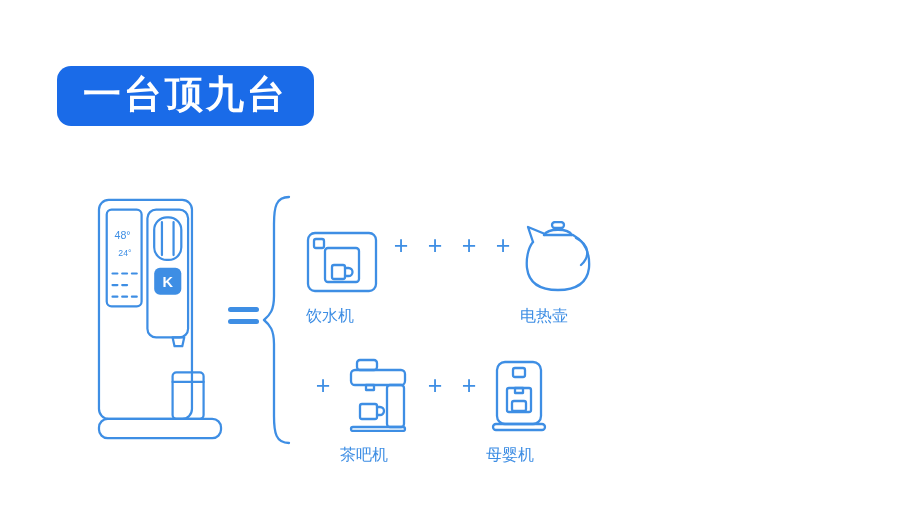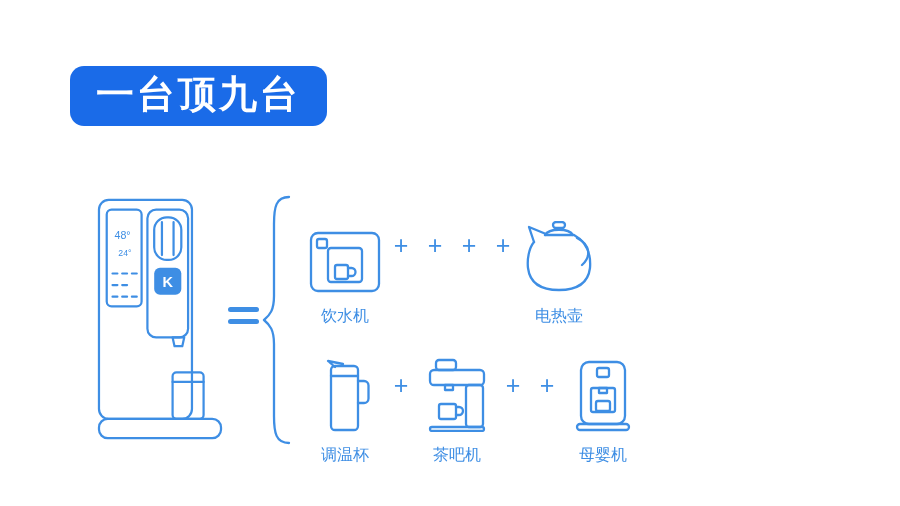--- a/index.html
+++ b/index.html
@@ -1,33 +1,33 @@
 <!DOCTYPE html>
 <html style="--accent: #3E8EE4; --badge-bg: #1A6BE8; --badge-text: #FFFFFF;"><head>
 <meta charset="utf-8">
 <style>
   html,body{margin:0;padding:0;background:#fff;}
   .stage{
     position:relative;width:900px;height:506px;background:#ffffff;overflow:hidden;
     font-family:"Liberation Sans",sans-serif;color:var(--accent,#3E8EE4);
   }
   .badge{
-    position:absolute;left:70px;top:66px;
+    position:absolute;left:57px;top:66px;
     background:var(--badge-bg,#1A6BE8);color:var(--badge-text,#ffffff);
     font-size:38px;font-weight:800;letter-spacing:3px;
     padding:8px 26px 10px 26px;border-radius:14px;line-height:1.1;
   }
   .machine{position:absolute;left:97px;top:196px;}
   .equals{position:absolute;left:228px;top:307px;display:flex;flex-direction:column;gap:7px;}
   .equals .bar{width:31px;height:5px;border-radius:3px;background:var(--accent,#3E8EE4);}
   .brace{position:absolute;left:261px;top:194px;}
   .row{position:absolute;display:flex;align-items:flex-start;}
   .row-1{left:306px;top:197px;}
   .row-2{left:306px;top:339px;}
-  .item{width:78px;display:flex;flex-direction:column;align-items:center;}
+  .item{width:78px;display:flex;flex-direction:column;align-items:flex-start;}
   .icon-box{height:96px;display:flex;align-items:flex-end;justify-content:center;}
   .row-2 .icon-box{height:93px;}
   .label{margin-top:13px;font-size:16px;font-weight:500;color:var(--accent,#3E8EE4);white-space:nowrap;}
   .plus{width:34px;height:96px;display:flex;align-items:center;justify-content:center;
         font-size:25px;font-weight:400;color:var(--accent,#3E8EE4);}
   .row-2 .plus{height:93px;}
   svg.line-icon{stroke:var(--accent,#3E8EE4);fill:none;stroke-width:2.3;stroke-linecap:round;stroke-linejoin:round;}
   svg.line-icon .solid{fill:var(--accent,#3E8EE4);stroke:none;}
   svg.line-icon text{stroke:none;fill:var(--accent,#3E8EE4);font-family:"Liberation Sans",sans-serif;}
 </style>
@@ -103,31 +103,20 @@
           <path d="M56,17 C70,24 70,36 61,44"></path>
         </svg>
       </div>
       <div class="label">电热壶</div>
     </div>
 
   </div>
 
   <div class="row row-2">
 
-    <div class="item">
-      <div class="icon-box">
-        <svg class="line-icon" width="58" height="74" viewBox="0 0 58 74">
-          <path d="M19,9 L12,3 L27,6"></path>
-          <rect x="15" y="8" width="27" height="64" rx="4"></rect>
-          <path d="M15,18 h27"></path>
-          <path d="M42,23 h6 a4.5,4.5 0 0 1 4.5,4.5 v13 a4.5,4.5 0 0 1 -4.5,4.5 h-6"></path>
-        </svg>
-      </div>
-      <div class="label">调温杯</div>
-    </div>
 
     <div class="plus">+</div>
 
     <div class="item">
       <div class="icon-box">
         <svg class="line-icon" width="76" height="74" viewBox="0 0 76 74">
           <rect x="17" y="2" width="20" height="10" rx="3"></rect>
           <rect x="11" y="12" width="54" height="15" rx="4"></rect>
           <rect x="47" y="27" width="17" height="42" rx="3"></rect>
           <rect x="26" y="27" width="8" height="5"></rect>

